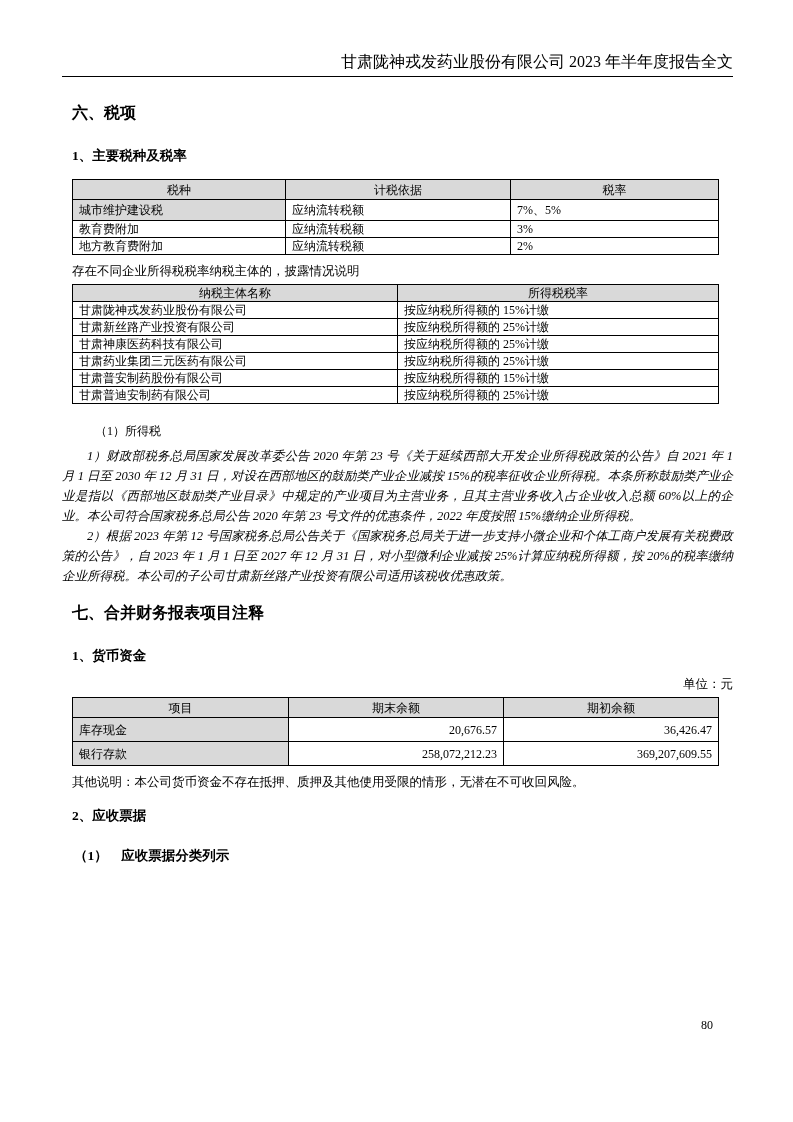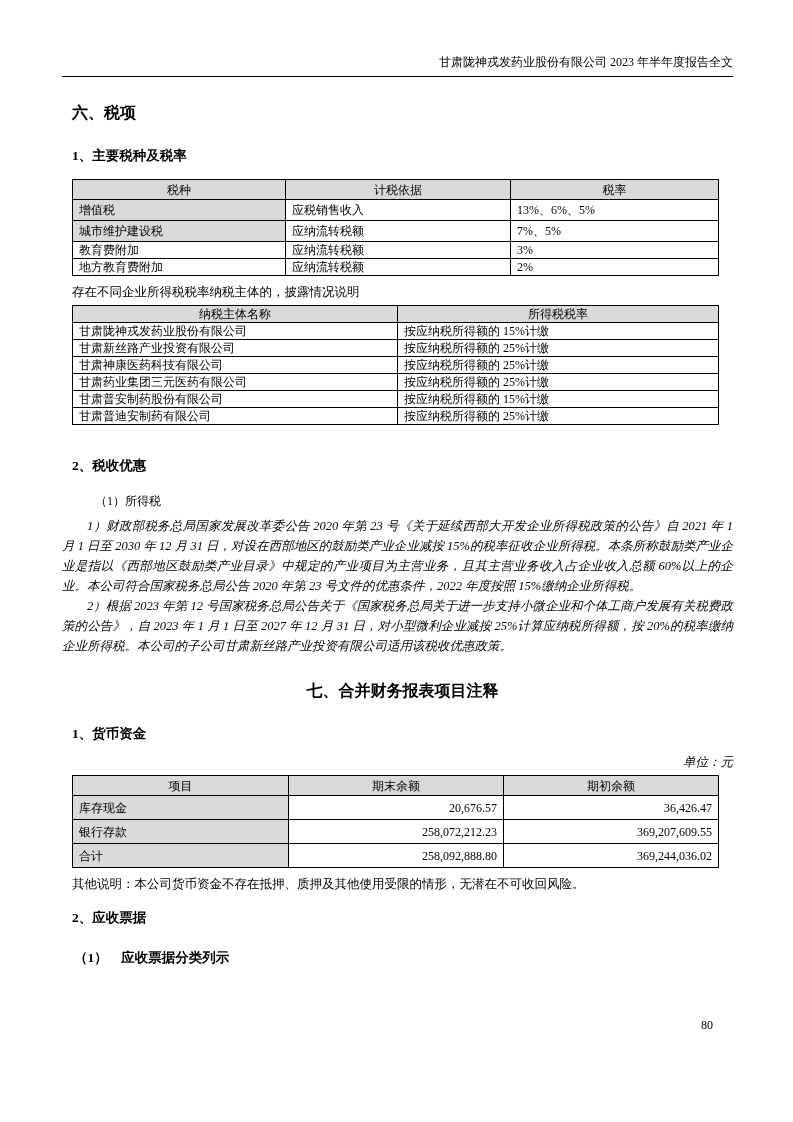--- a/index.html
+++ b/index.html
@@ -5,24 +5,24 @@
   * { margin:0; padding:0; box-sizing:border-box; }
   html,body { background:#888; }
   .page {
     position:relative; width:793px; height:1122px; margin:0 auto;
     background:#ffffff; color:#000;
     font-family:"Liberation Serif","DejaVu Serif",serif;
     padding-left:62px; padding-right:60px; overflow:hidden;
   }
   .doc-header {
     padding-top:55px; padding-bottom:7px; border-bottom:1px solid #000;
-    text-align:right; font-size:12px; line-height:14px;
+    text-align:right; font-size:16px; line-height:14px;
   }
   h1.sec { font-size:16px; line-height:18px; font-weight:bold; margin:27px 0 0 10px; }
-  h1.sec7 { margin-top:26px;text-align:center; }
+  h1.sec7 { margin-top:18px; }
   h2.sub { font-size:13.5px; line-height:16px; font-weight:bold; margin:26px 0 0 10px; }
   h2.sub2 { margin-top:33px; }
   h2.sub4 { margin-top:18px; }
   h3.item2 { font-size:13.5px; line-height:16px; font-weight:bold; margin:24px 0 0 12px; }
   table { border-collapse:collapse; width:646px; margin-left:10px; table-layout:fixed; font-size:12px; }
   table, table td, table th { border:1px solid #000; }
   table { border-width:1.5px; }
   th { font-weight:normal; text-align:center; background:#d9d9d9; }
   td, th { padding:1px 6px; line-height:14px; vertical-align:middle; }
   .t1 { margin-top:15px;padding-left:28px; }
@@ -30,21 +30,21 @@
   .t1 tr.tall td { height:21px; }
   .t1 tr.short td { height:14px; }
   .t1 td.shade { background:#d9d9d9; }
   .note { font-size:12.5px; line-height:16px; margin:8px 0 0 10px; }
   .t2 { margin-top:5px;padding-left:16px; }
   .t2 th { height:17px; }
   .t2 td { height:17px; }
   .p-item { font-size:12px; line-height:16px; margin:19px 0 0 0; padding-left:33px; }
   .p-body { font-size:12.5px; line-height:20px; text-align:justify; text-indent:2em; margin:0;font-style:italic; }
   .p-body.first { margin-top:7px; }
-  .unit { font-size:12.5px; line-height:15px; text-align:right; margin-top:13px;font-style:italic; }
+  .unit { font-size:12.5px; line-height:15px; text-align:right; margin-top:13px; }
   .t3 { margin-top:5px; }
   .t3 th { height:20px;margin-top:9px; }
   .t3 td { height:24px; }
   .t3 td.shade { background:#d9d9d9; }
   .t3 td.num { text-align:right; }
   .page-number { position:absolute; left:701px; top:1018px; font-size:12px; }
 </style>
 </head>
 <body>
 
@@ -62,25 +62,20 @@
     <colgroup>
         <col style="width:213px">
         <col style="width:225px">
         <col style="width:208px">
       </colgroup>
     <tbody>
         <tr>
       <th>税种</th>
       <th>计税依据</th>
       <th>税率</th>
-    </tr>
-    <tr class="tall">
-      <td class="shade">增值税</td>
-      <td>应税销售收入</td>
-      <td>13%、6%、5%</td>
     </tr>
     <tr class="tall">
       <td class="shade">城市维护建设税</td>
       <td>应纳流转税额</td>
       <td>7%、5%</td>
     </tr>
     <tr class="short">
       <td>教育费附加</td>
       <td>应纳流转税额</td>
       <td>3%</td>
@@ -125,21 +120,20 @@
       <td>甘肃普安制药股份有限公司</td>
       <td>按应纳税所得额的 15%计缴</td>
     </tr>
     <tr>
       <td>甘肃普迪安制药有限公司</td>
       <td>按应纳税所得额的 25%计缴</td>
     </tr>
   </tbody>
     </table>
 
-  <h2 class="sub sub2">2、税收优惠</h2>
 
   <p class="p-item">（1）所得税</p>
 
   <p class="p-body first">1）财政部税务总局国家发展改革委公告 2020 年第 23 号《关于延续西部大开发企业所得税政策的公告》自 2021 年 1 月 1 日至 2030 年 12 月 31 日，对设在西部地区的鼓励类产业企业减按 15%的税率征收企业所得税。本条所称鼓励类产业企业是指以《西部地区鼓励类产业目录》中规定的产业项目为主营业务，且其主营业务收入占企业收入总额 60%以上的企业。本公司符合国家税务总局公告 2020 年第 23 号文件的优惠条件，2022 年度按照 15%缴纳企业所得税。</p>
   <p class="p-body">2）根据 2023 年第 12 号国家税务总局公告关于《国家税务总局关于进一步支持小微企业和个体工商户发展有关税费政策的公告》，自 2023 年 1 月 1 日至 2027 年 12 月 31 日，对小型微利企业减按 25%计算应纳税所得额，按 20%的税率缴纳企业所得税。本公司的子公司甘肃新丝路产业投资有限公司适用该税收优惠政策。</p>
 
   <h1 class="sec sec7">七、合并财务报表项目注释</h1>
 
   <h2 class="sub">1、货币资金</h2>
 
@@ -160,25 +154,20 @@
     <tr>
       <td class="shade">库存现金</td>
       <td class="num">20,676.57</td>
       <td class="num">36,426.47</td>
     </tr>
     <tr>
       <td class="shade">银行存款</td>
       <td class="num">258,072,212.23</td>
       <td class="num">369,207,609.55</td>
     </tr>
-    <tr>
-      <td class="shade">合计</td>
-      <td class="num">258,092,888.80</td>
-      <td class="num">369,244,036.02</td>
-    </tr>
   </tbody>
     </table>
 
   <p class="note">其他说明：本公司货币资金不存在抵押、质押及其他使用受限的情形，无潜在不可收回风险。</p>
 
   <h2 class="sub sub4">2、应收票据</h2>
 
   <h3 class="item2">（1）　应收票据分类列示</h3>
 
   <div class="page-number">80</div>

